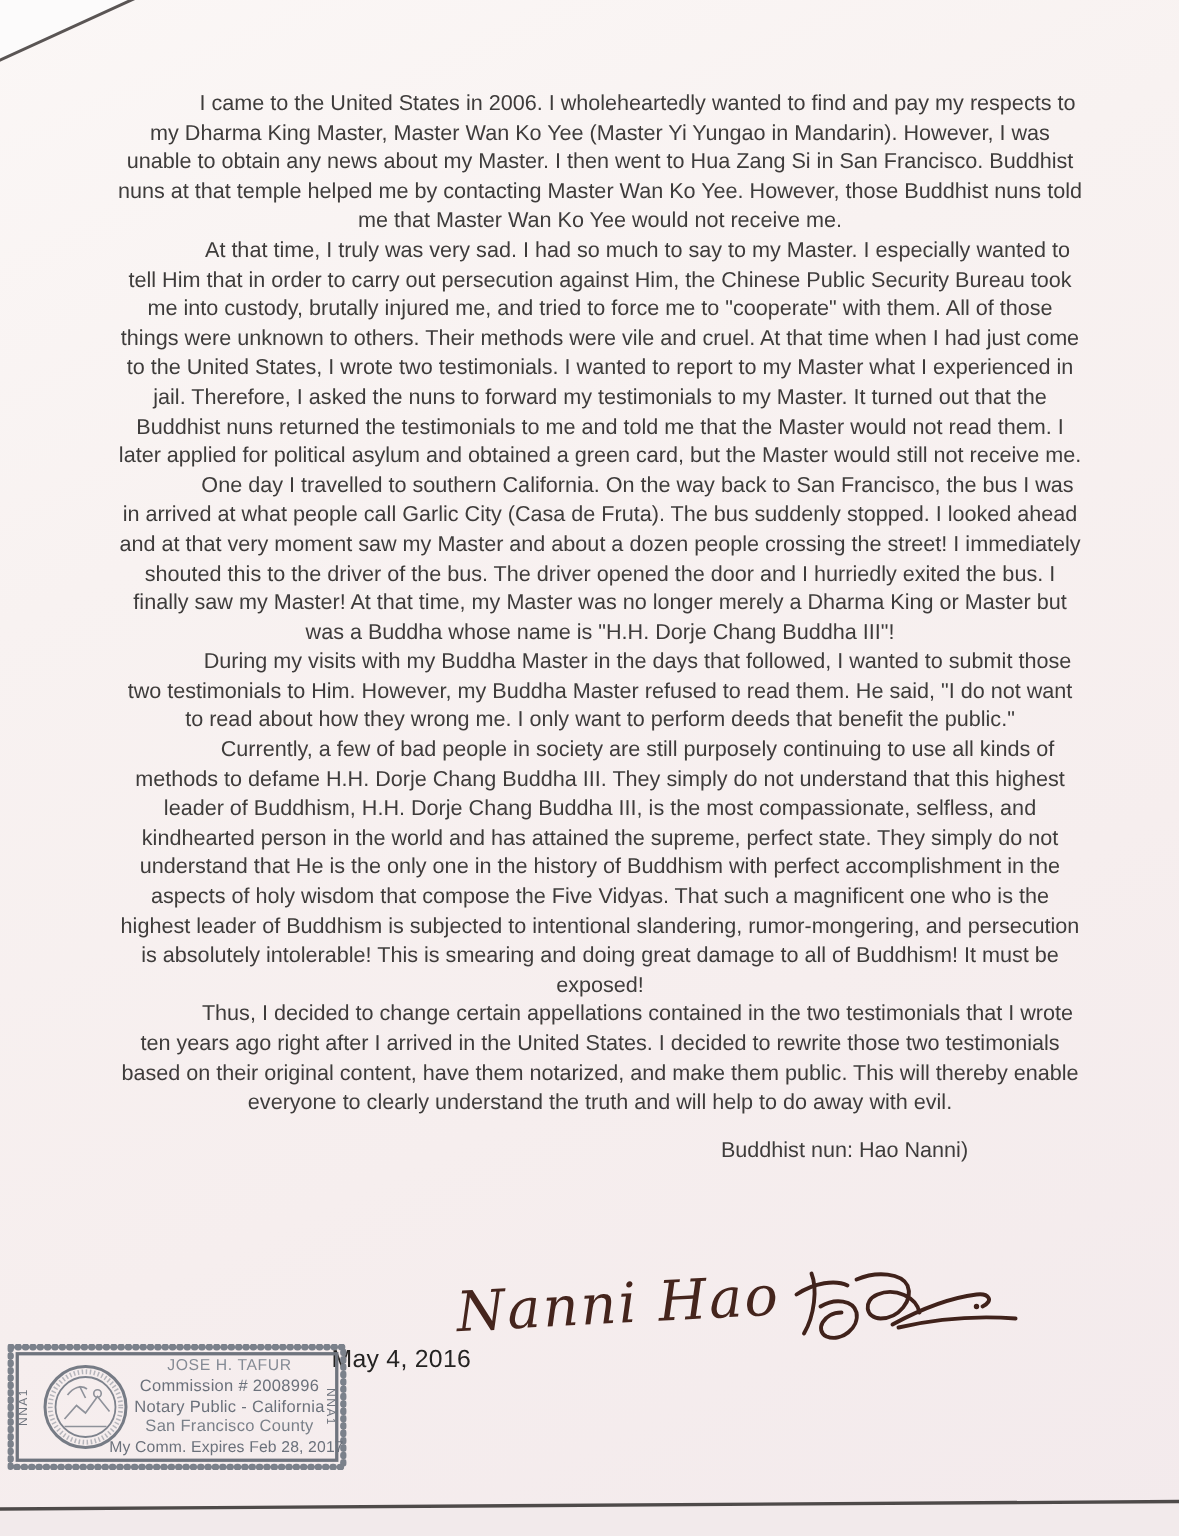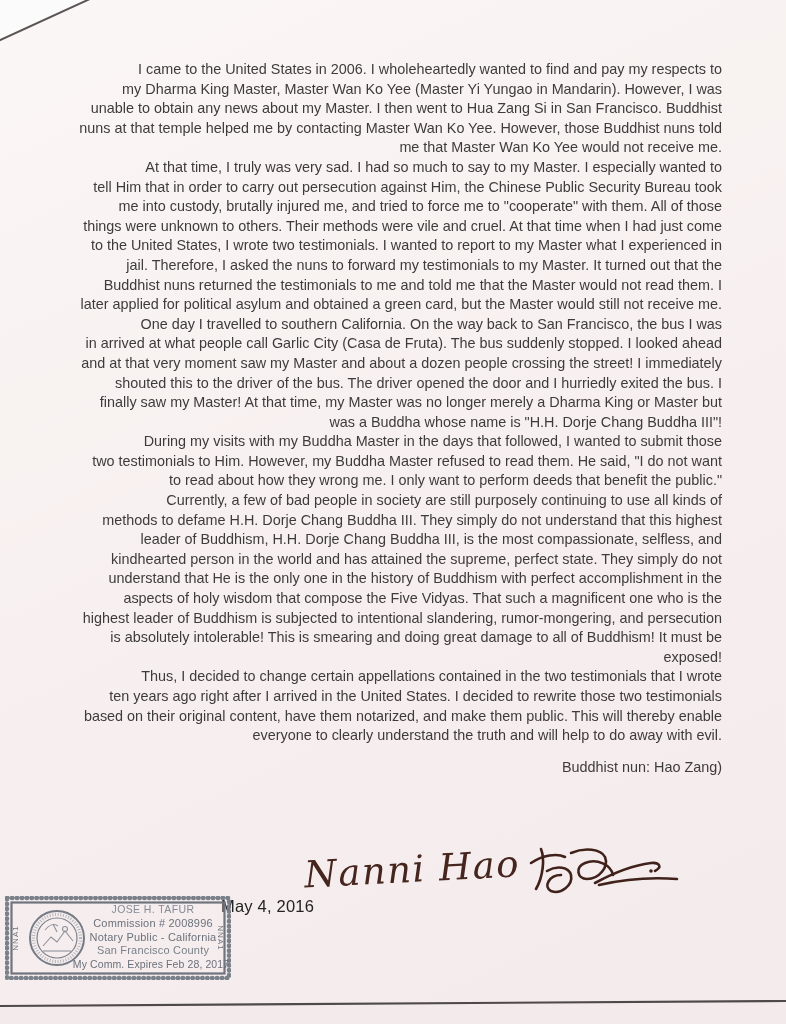--- a/index.html
+++ b/index.html
@@ -6,21 +6,21 @@
   .page{
     position:relative;
     width:786px;height:1024px;
     background:linear-gradient(155deg,#fbf7f6 0%,#f8f2f1 30%,#f6eeee 65%,#f3eaec 100%);
     overflow:hidden;
     font-family:"Liberation Sans",sans-serif;
     color:#3e3c3b;
   }
   .body-text{
     position:absolute;left:78px;top:60px;width:644px;
-    font-size:14.4px;line-height:19.6px;text-align:right;
+    font-size:14.4px;line-height:19.6px;text-align:center;
   }
   .body-text p{margin:0;text-indent:50px;}
   .attribution{margin-top:12px;line-height:19.6px;}
   .attr1{padding-left:146px;}
   .attr2{padding-left:326px;}
   .date{
     position:absolute;left:221px;top:897px;
     font-size:16.5px;color:#242322;z-index:1;letter-spacing:.2px;
   }
   .stamp{position:absolute;left:5px;top:896px;z-index:2;}
@@ -41,21 +41,21 @@
 
   <div class="body-text">
     <p>I came to the United States in 2006. I wholeheartedly wanted to find and pay my respects to my Dharma King Master, Master Wan Ko Yee (Master Yi Yungao in Mandarin). However, I was unable to obtain any news about my Master. I then went to Hua Zang Si in San Francisco. Buddhist nuns at that temple helped me by contacting Master Wan Ko Yee. However, those Buddhist nuns told me that Master Wan Ko Yee would not receive me.</p>
     <p>At that time, I truly was very sad. I had so much to say to my Master. I especially wanted to tell Him that in order to carry out persecution against Him, the Chinese Public Security Bureau took me into custody, brutally injured me, and tried to force me to "cooperate" with them. All of those things were unknown to others. Their methods were vile and cruel. At that time when I had just come to the United States, I wrote two testimonials. I wanted to report to my Master what I experienced in jail. Therefore, I asked the nuns to forward my testimonials to my Master. It turned out that the Buddhist nuns returned the testimonials to me and told me that the Master would not read them. I later applied for political asylum and obtained a green card, but the Master would still not receive me.</p>
     <p>One day I travelled to southern California. On the way back to San Francisco, the bus I was in arrived at what people call Garlic City (Casa de Fruta). The bus suddenly stopped. I looked ahead and at that very moment saw my Master and about a dozen people crossing the street! I immediately shouted this to the driver of the bus. The driver opened the door and I hurriedly exited the bus. I finally saw my Master! At that time, my Master was no longer merely a Dharma King or Master but was a Buddha whose name is "H.H. Dorje Chang Buddha III"!</p>
     <p>During my visits with my Buddha Master in the days that followed, I wanted to submit those two testimonials to Him. However, my Buddha Master refused to read them. He said, "I do not want to read about how they wrong me. I only want to perform deeds that benefit the public."</p>
     <p>Currently, a few of bad people in society are still purposely continuing to use all kinds of methods to defame H.H. Dorje Chang Buddha III. They simply do not understand that this highest leader of Buddhism, H.H. Dorje Chang Buddha III, is the most compassionate, selfless, and kindhearted person in the world and has attained the supreme, perfect state. They simply do not understand that He is the only one in the history of Buddhism with perfect accomplishment in the aspects of holy wisdom that compose the Five Vidyas. That such a magnificent one who is the highest leader of Buddhism is subjected to intentional slandering, rumor-mongering, and persecution is absolutely intolerable! This is smearing and doing great damage to all of Buddhism! It must be exposed!</p>
     <p>Thus, I decided to change certain appellations contained in the two testimonials that I wrote ten years ago right after I arrived in the United States. I decided to rewrite those two testimonials based on their original content, have them notarized, and make them public. This will thereby enable everyone to clearly understand the truth and will help to do away with evil.</p>
 
     <div class="attribution">
-      <div class="attr2">Buddhist nun: Hao Zang)</div>
+      <div class="attr2">Buddhist nun: Hao Nanni)</div>
     </div>
   </div>
 
   <svg class="signature-svg" width="395" height="70" viewBox="0 0 395 70">
     <g transform="rotate(-3 20 45)">
       <text x="10" y="46" font-family="DejaVu Serif, serif" font-style="italic" font-size="37" fill="#45251d" letter-spacing="1.5">Nanni Hao</text>
     </g>
 
     <g stroke="#40221b" stroke-width="2.6" fill="none" stroke-linecap="round">
       <path d="M246,8 c4,10 2,28 -5,40"></path>

